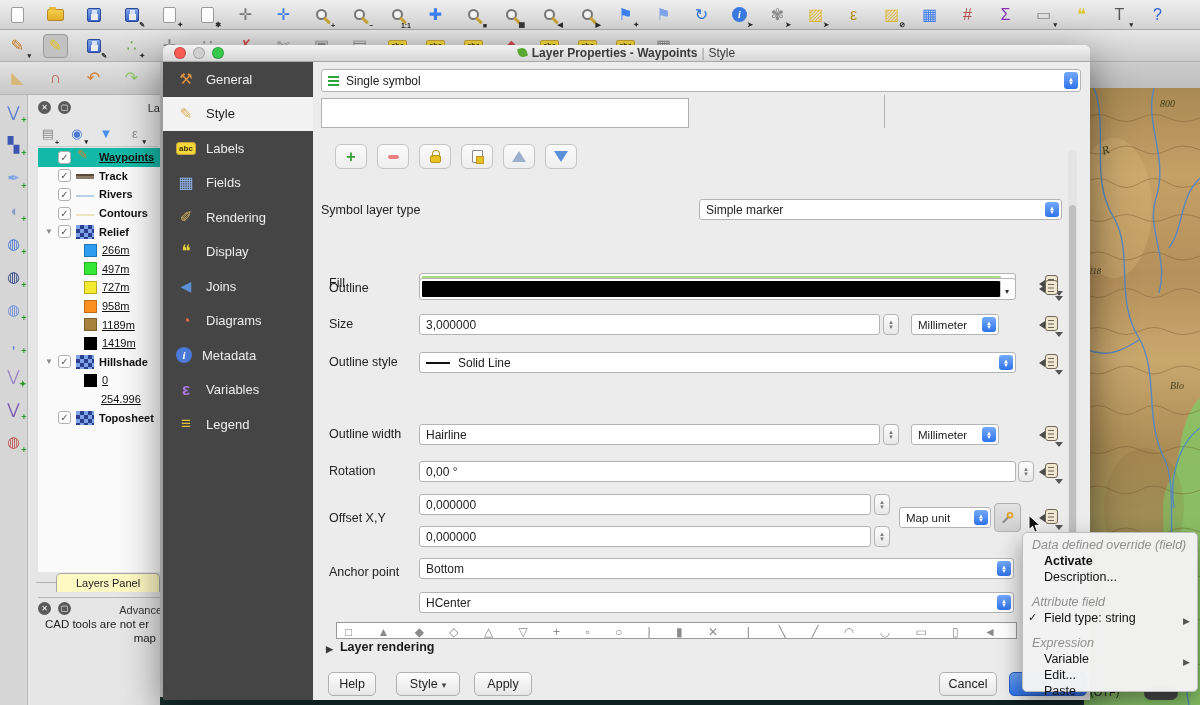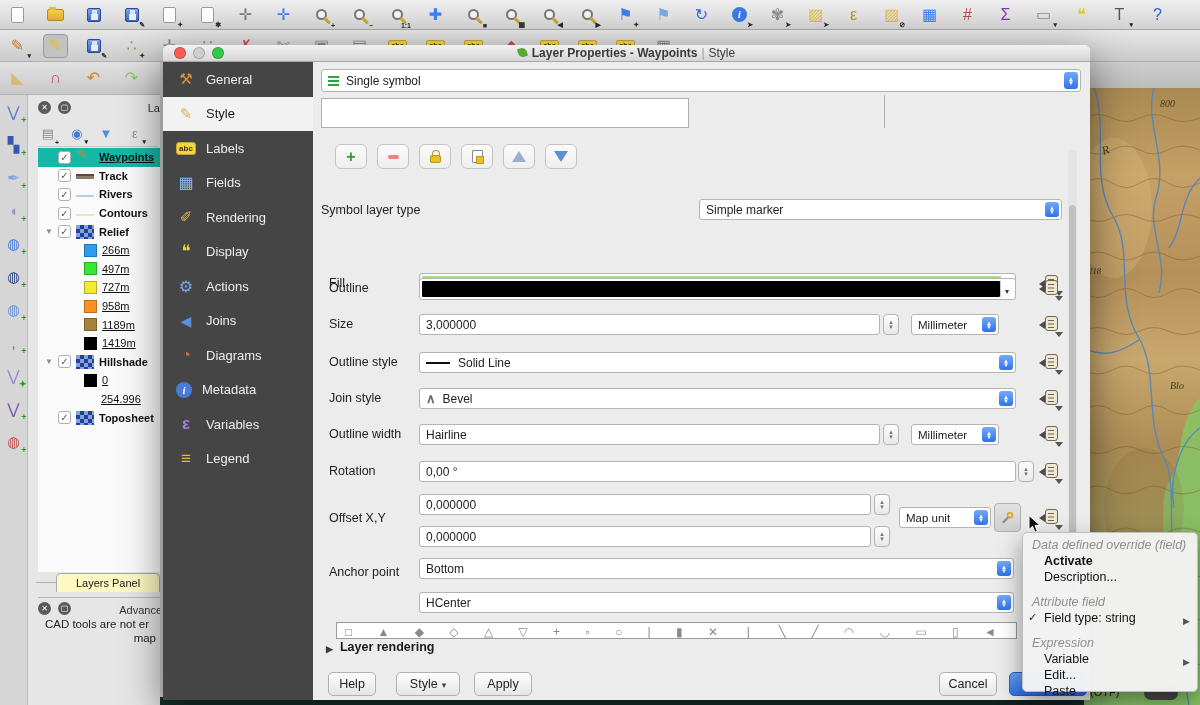--- a/index.html
+++ b/index.html
@@ -764,24 +764,20 @@
         <div class="sbitem">
           <span class="si rendering"></span>
           <span>Rendering</span>
         </div>
 
         <div class="sbitem">
           <span class="si display"></span>
           <span>Display</span>
         </div>
 
-        <div class="sbitem">
-          <span class="si actions"></span>
-          <span>Actions</span>
-        </div>
 
         <div class="sbitem">
           <span class="si joins"></span>
           <span>Joins</span>
         </div>
 
         <div class="sbitem">
           <span class="si diagrams"></span>
           <span>Diagrams</span>
         </div>
@@ -889,33 +885,20 @@
           <span>Solid Line</span>
           <span class="bspin"></span>
         </div>
         <button class="ddbtn" style="left:725px;top:0;">
             <span class="sheet"></span>
             <span class="larr"></span>
             <span class="darr"></span>
           </button>
       </div>
 
-      <div class="frow" style="top:326px;">
-        <span class="flabel">Join style</span>
-        <div class="dd" style="left:106px;width:597px;top:0;">
-          <span class="bevelsw">∧</span>
-          <span>Bevel</span>
-          <span class="bspin"></span>
-        </div>
-        <button class="ddbtn" style="left:725px;top:0;">
-            <span class="sheet"></span>
-            <span class="larr"></span>
-            <span class="darr"></span>
-          </button>
-      </div>
 
       <div class="frow" style="top:362px;">
         <span class="flabel">Outline width</span>
         <div class="field" style="left:106px;width:461px;top:0;">
             <span>Hairline</span>
           </div>
         <span class="pspin" style="left:570px;top:0;"></span>
         <div class="dd" style="left:598px;top:0;width:88px;">
           <span style="font-size:11.5px;">Millimeter</span>
           <span class="bspin"></span>

